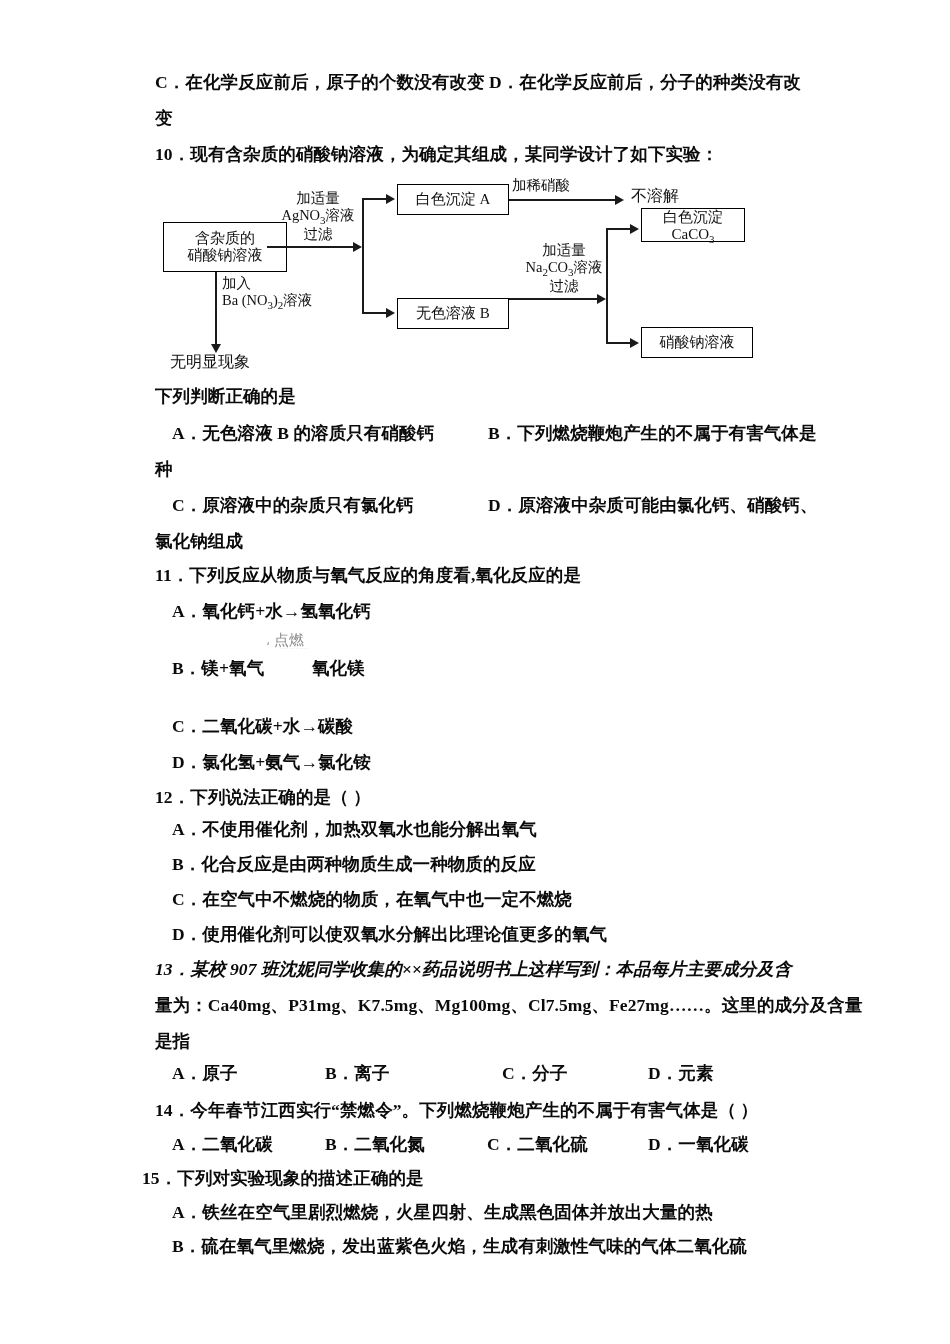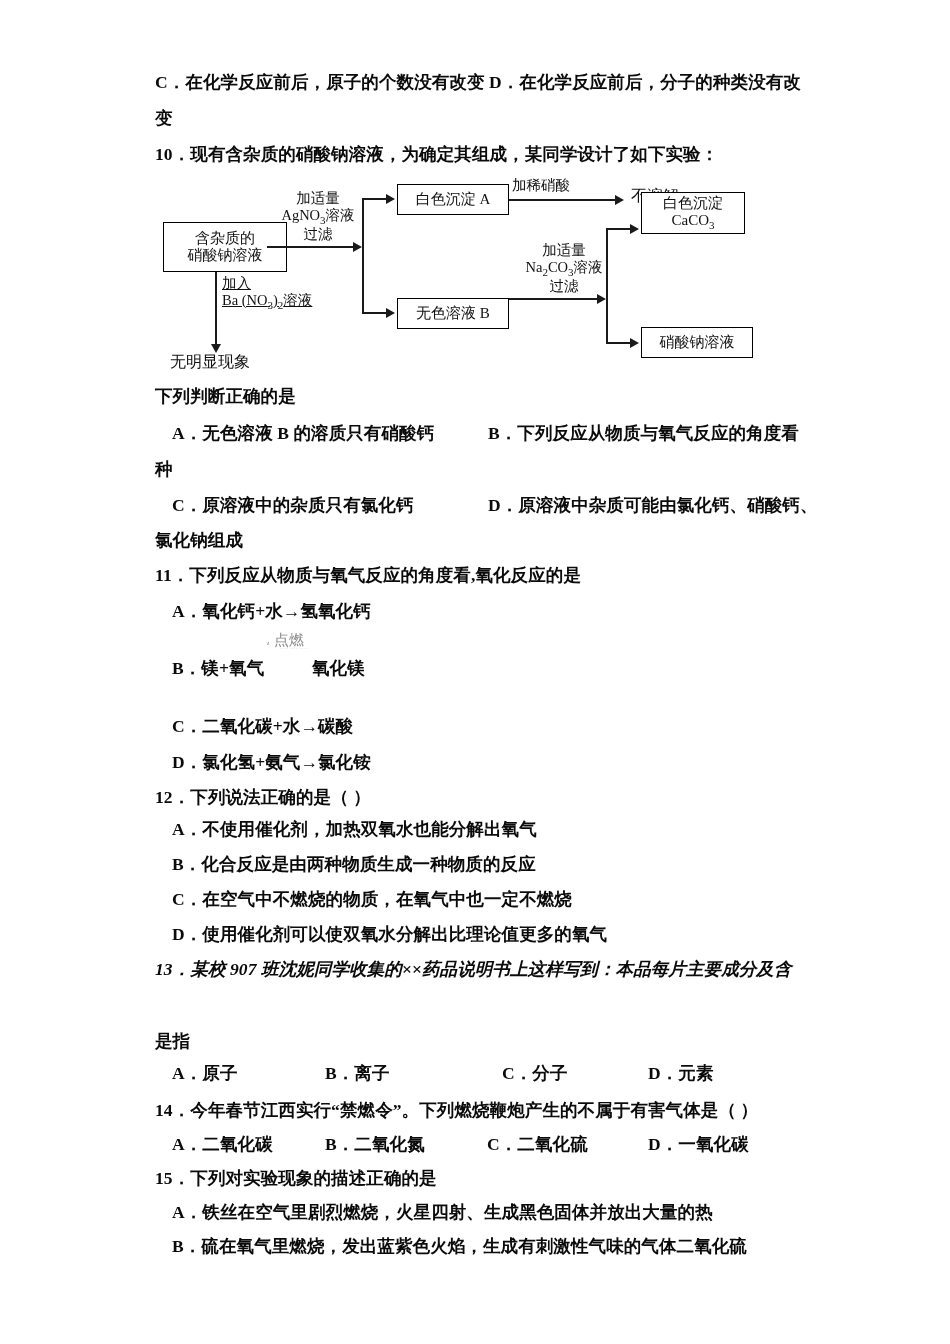--- a/index.html
+++ b/index.html
@@ -163,47 +163,47 @@
       <div>过滤</div>
     </div>
 
     <div class="ln h" style="left:359px; top:126px; width:92px;"></div>
     <div class="arrow-r" style="left:447px; top:122px;"></div>
 
     <div class="ln v" style="left:456px; top:56px; height:116px;"></div>
 
     <div class="ln h" style="left:456px; top:56px; width:28px;"></div>
     <div class="arrow-r" style="left:480px; top:52px;"></div>
-    <div class="fc-box" style="left:491px; top:20px; width:104px; height:42px;">
+    <div class="fc-box" style="left:491px; top:36px; width:104px; height:34px;justify-content:space-between;">
       <span>白色沉淀</span>
       <span><span>CaCO</span><span class="small-sub">3</span></span>
     </div>
 
     <div class="ln h" style="left:456px; top:170px; width:28px;"></div>
     <div class="arrow-r" style="left:480px; top:166px;"></div>
     <div class="fc-box" style="left:491px; top:155px; width:112px; height:31px;">
       <span>硝酸钠溶液</span>
     </div>
 
     <div class="ln v" style="left:65px; top:100px; height:78px;"></div>
     <div class="arrow-d" style="left:61px; top:172px;"></div>
-    <div class="fc-text" style="left:72px; top:103px; text-align:left;text-decoration:underline;">
+    <div class="fc-text" style="left:72px; top:103px; text-align:left;">
       <div>加入</div>
       <div><span>Ba (NO</span><span class="small-sub">3</span><span>)</span><span class="small-sub">2</span><span>溶液</span></div>
     </div>
     <div class="fc-plain" style="left:20px; top:180px;">无明显现象</div>
   </div>
 
   <div class="qline" style="left:155px; top:386px;">下列判断正确的是</div>
   <div class="qline" style="left:172px; top:423px;">A．无色溶液 B 的溶质只有硝酸钙</div>
-  <div class="qline" style="left:488px; top:423px;">B．下列反应从物质与氧气反应的角度看</div>
+  <div class="qline" style="left:488px; top:423px;">B．下列燃烧鞭炮产生的不属于有害气体是</div>
   <div class="qline" style="left:155px; top:459px;">种</div>
   <div class="qline" style="left:172px; top:495px;">C．原溶液中的杂质只有氯化钙</div>
   <div class="qline" style="left:488px; top:495px;">D．原溶液中杂质可能由氯化钙、硝酸钙、</div>
-  <div class="qline" style="left:155px; top:531px;font-family:Liberation Mono, monospace;">氯化钠组成</div>
+  <div class="qline" style="left:155px; top:531px;">氯化钠组成</div>
 
   <div class="qline" style="left:155px; top:565px;">11．下列反应从物质与氧气反应的角度看,氧化反应的是</div>
   <div class="qline" style="left:172px; top:601px;">A．氧化钙+水→氢氧化钙</div>
 
   <div class="ignite" style="left:246px; top:631px;">
     <span class="dot">،</span><span>点燃</span>
     <span class="dashes">﹉﹉﹉</span>
   </div>
   <div class="qline" style="left:172px; top:658px;">B．镁+氧气</div>
   <div class="qline" style="left:312px; top:658px;">氧化镁</div>
@@ -211,29 +211,30 @@
   <div class="qline" style="left:172px; top:716px;">C．二氧化碳+水→碳酸</div>
   <div class="qline" style="left:172px; top:752px;">D．氯化氢+氨气→氯化铵</div>
 
   <div class="qline" style="left:155px; top:787px;">12．下列说法正确的是（    ）</div>
   <div class="qline" style="left:172px; top:819px;">A．不使用催化剂，加热双氧水也能分解出氧气</div>
   <div class="qline" style="left:172px; top:854px;">B．化合反应是由两种物质生成一种物质的反应</div>
   <div class="qline" style="left:172px; top:889px;">C．在空气中不燃烧的物质，在氧气中也一定不燃烧</div>
   <div class="qline" style="left:172px; top:924px;">D．使用催化剂可以使双氧水分解出比理论值更多的氧气</div>
 
   <div class="qline" style="left:155px; top:959px;font-style:italic;">13．某校 907 班沈妮同学收集的××药品说明书上这样写到：本品每片主要成分及含</div>
+  <div class="qline" style="left:155px; top:995px;">量为：Ca40mg、P31mg、K7.5mg、Mg100mg、Cl7.5mg、Fe27mg……。这里的成分及含量</div>
   <div class="qline" style="left:155px; top:1031px;">是指</div>
   <div class="qline" style="left:172px; top:1063px;">A．原子</div>
   <div class="qline" style="left:325px; top:1063px;">B．离子</div>
   <div class="qline" style="left:487px; top:1063px;margin-left:15px;">C．分子</div>
   <div class="qline" style="left:648px; top:1063px;">D．元素</div>
 
   <div class="qline" style="left:155px; top:1100px;">14．今年春节江西实行“禁燃令”。下列燃烧鞭炮产生的不属于有害气体是（    ）</div>
   <div class="qline" style="left:172px; top:1134px;">A．二氧化碳</div>
   <div class="qline" style="left:325px; top:1134px;">B．二氧化氮</div>
   <div class="qline" style="left:487px; top:1134px;">C．二氧化硫</div>
   <div class="qline" style="left:648px; top:1134px;text-align:right;">D．一氧化碳</div>
 
-  <div class="qline" style="left:155px; top:1168px;text-align:center;">15．下列对实验现象的描述正确的是</div>
+  <div class="qline" style="left:142px; top:1168px;text-align:center;">15．下列对实验现象的描述正确的是</div>
   <div class="qline" style="left:172px; top:1202px;">A．铁丝在空气里剧烈燃烧，火星四射、生成黑色固体并放出大量的热</div>
   <div class="qline" style="left:172px; top:1236px;">B．硫在氧气里燃烧，发出蓝紫色火焰，生成有刺激性气味的气体二氧化硫</div>
 
 </div>
 
 </body></html>

